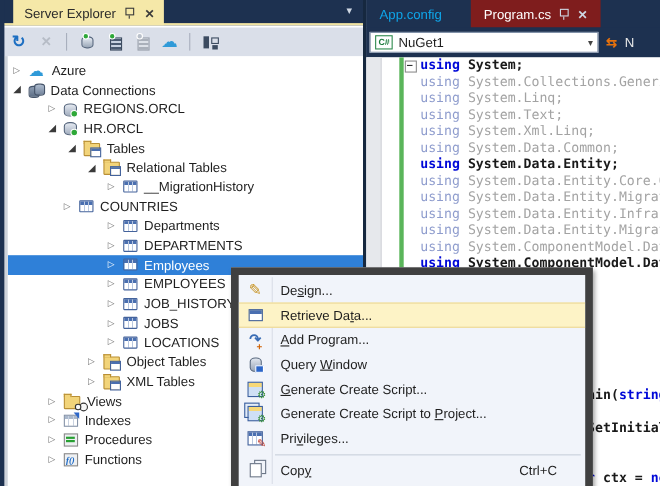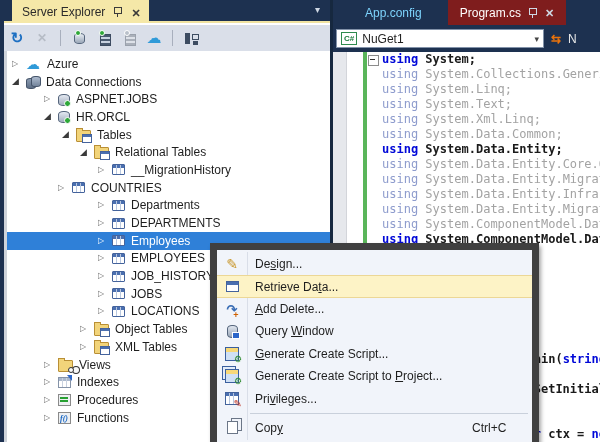--- a/index.html
+++ b/index.html
@@ -93,21 +93,21 @@
      box-shadow:0 3px 0 #27a032,1px 6px 0 -1px #1766c4;}
   .ti-func{position:relative;width:13px;height:12px;border:1px solid #8a8a8a;background:#eef0f2;box-sizing:border-box;}
   .ti-func::after{content:"f()";position:absolute;left:1px;top:1px;font:italic bold 8px "Liberation Serif",serif;color:#1766c4;}
 
   
   .splitter{position:absolute;left:330px;top:0;width:3px;height:442px;background:#16283f;}
 
   
   .editor{position:absolute;left:333px;top:0;width:267px;height:442px;background:#1d3150;}
   .etabband{position:absolute;left:0;top:0;right:0;height:25px;display:flex;background:#1d3150;}
-  .etab{height:25px;display:flex;align-items:center;padding:0 12px;font-size:12px;color:#7dd3fc;gap:7px;margin-left:20px;}
+  .etab{height:25px;display:flex;align-items:center;padding:0 12px;font-size:12px;color:#0ea5e9;gap:7px;}
   .etab.active{background:#7f1d1d;color:#ffffff;margin-left:14px;}
   .etab .pin::before{border-color:#cfd8e4;}
   .etab .pin::after{background:#cfd8e4;}
   .etab .xglyph::before{color:#cfd8e4;}
   .enavbar{position:absolute;left:0;top:25px;right:0;height:27px;background:#1d3150;}
   .combo{position:absolute;left:3px;top:4px;width:208px;height:19px;background:#ffffff;border:1px solid #8292a9;
          box-sizing:border-box;display:flex;align-items:center;padding:0 4px;gap:5px;}
   .csbadge{flex:none;font:bold 8px "Liberation Sans",sans-serif;color:#1a7a3a;border:1px solid #2e8b4e;
            padding:1px 2px;background:#fff;}
   .combo-text{font-size:12px;color:#1e1e1e;flex:1;}
@@ -209,21 +209,21 @@
           <span class="tl">Azure</span>
         </div>
         <div class="trow" style="padding-left: 5px;">
           <span class="exp open"></span>
           <span class="ti ti-conn"></span>
           <span class="tl">Data Connections</span>
         </div>
         <div class="trow" style="padding-left: 37px;">
           <span class="exp"></span>
           <span class="ti ti-db"></span>
-          <span class="tl">ASPNET.JOBS</span>
+          <span class="tl">REGIONS.ORCL</span>
         </div>
         <div class="trow" style="padding-left: 37px;">
           <span class="exp open"></span>
           <span class="ti ti-db"></span>
           <span class="tl">HR.ORCL</span>
         </div>
         <div class="trow" style="padding-left: 55px;">
           <span class="exp open"></span>
           <span class="ti ti-folder grid"></span>
           <span class="tl">Tables</span>
@@ -380,21 +380,21 @@
       <div class="mitem hl">
         <span class="mico">
           <span class="mi-grid"></span>
         </span>
         <span class="mlabel"><span>Retrieve Da</span><u>t</u><span>a...</span></span>
       </div>
       <div class="mitem">
         <span class="mico">
           <span class="mi-trigger"></span>
         </span>
-        <span class="mlabel"><span></span><u>A</u><span>dd Delete...</span></span>
+        <span class="mlabel"><span></span><u>A</u><span>dd Program...</span></span>
       </div>
       <div class="mitem">
         <span class="mico">
           <span class="mi-qw"></span>
         </span>
         <span class="mlabel"><span>Query </span><u>W</u><span>indow</span></span>
       </div>
       <div class="mitem">
         <span class="mico">
           <span class="mi-script"></span>

